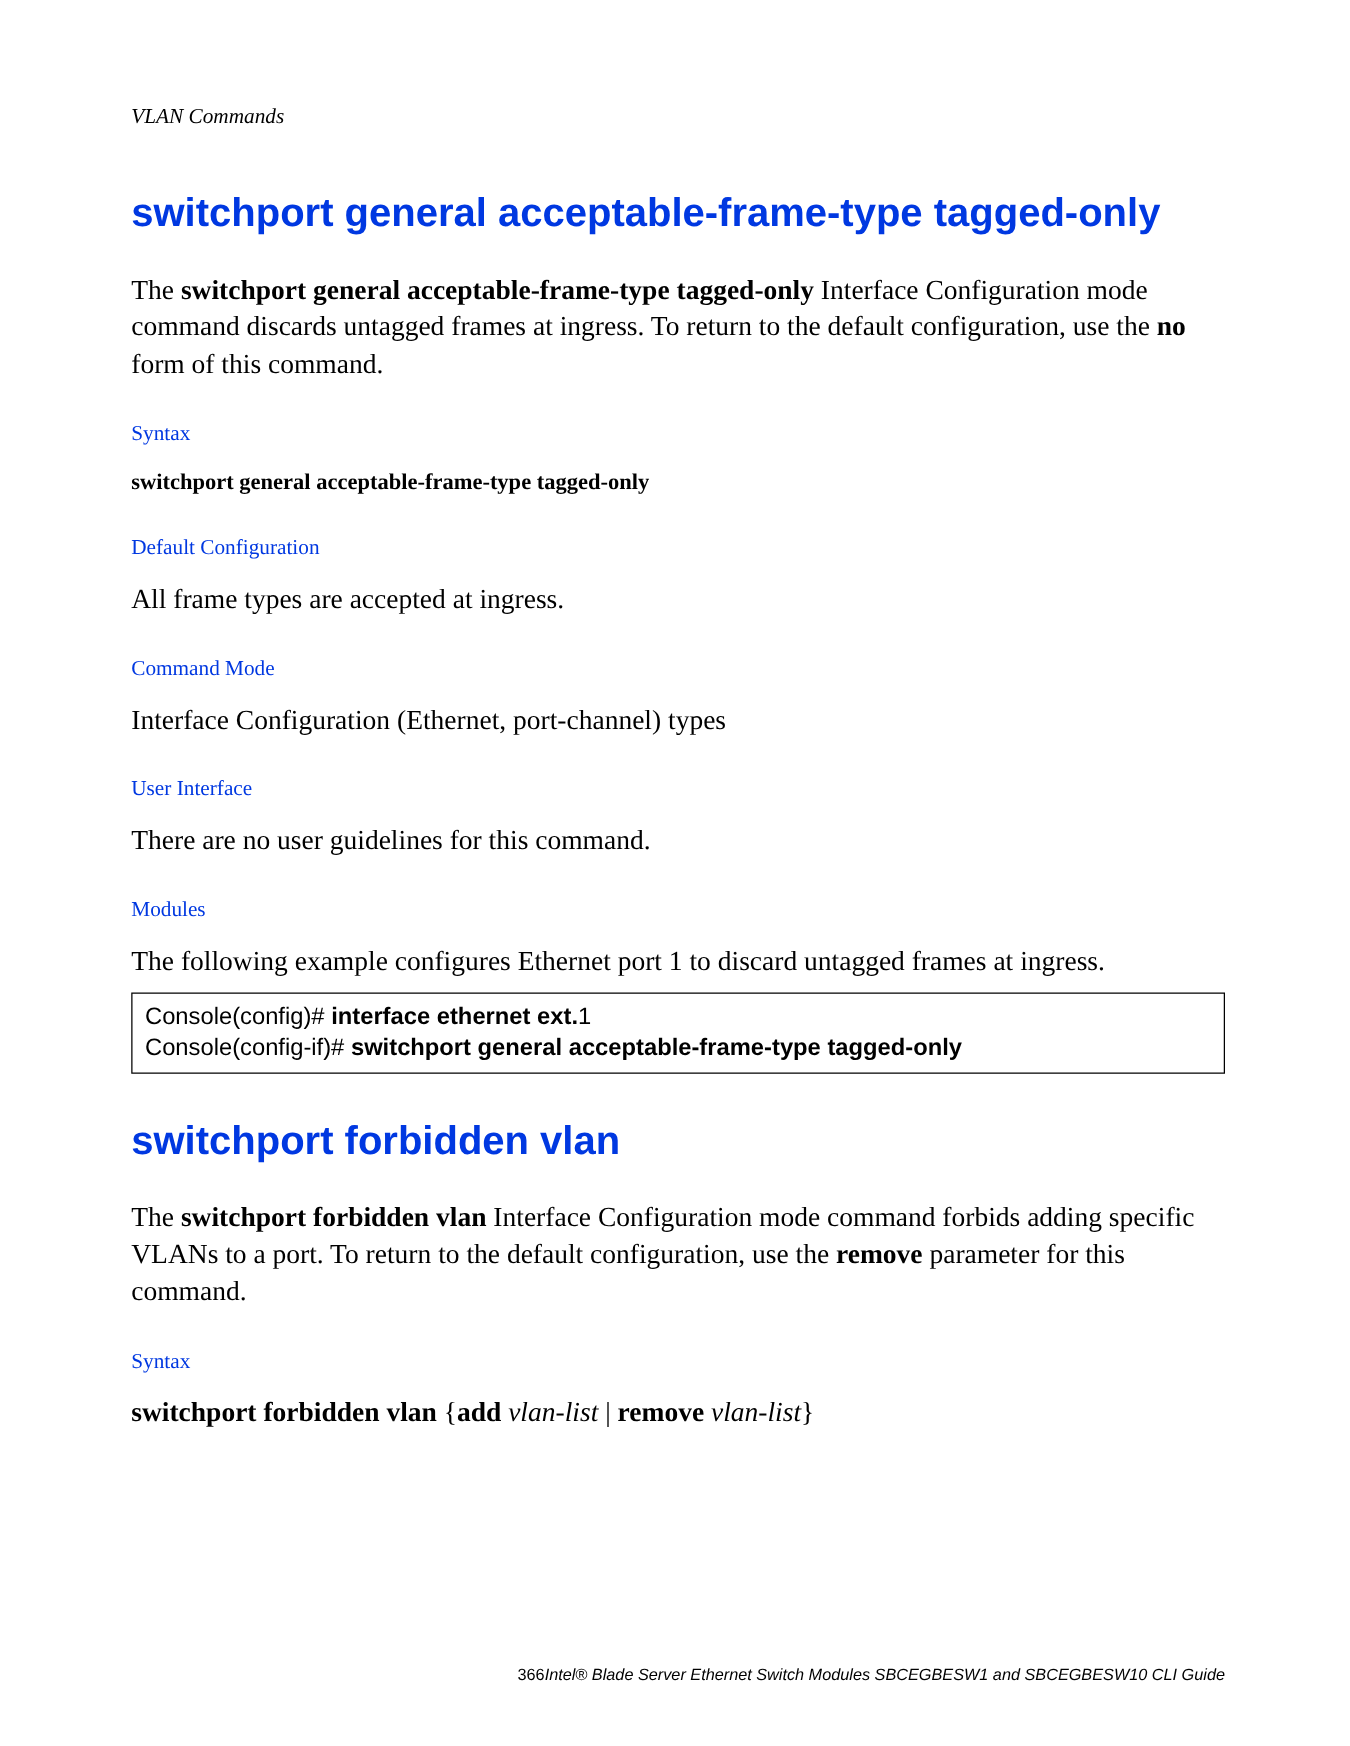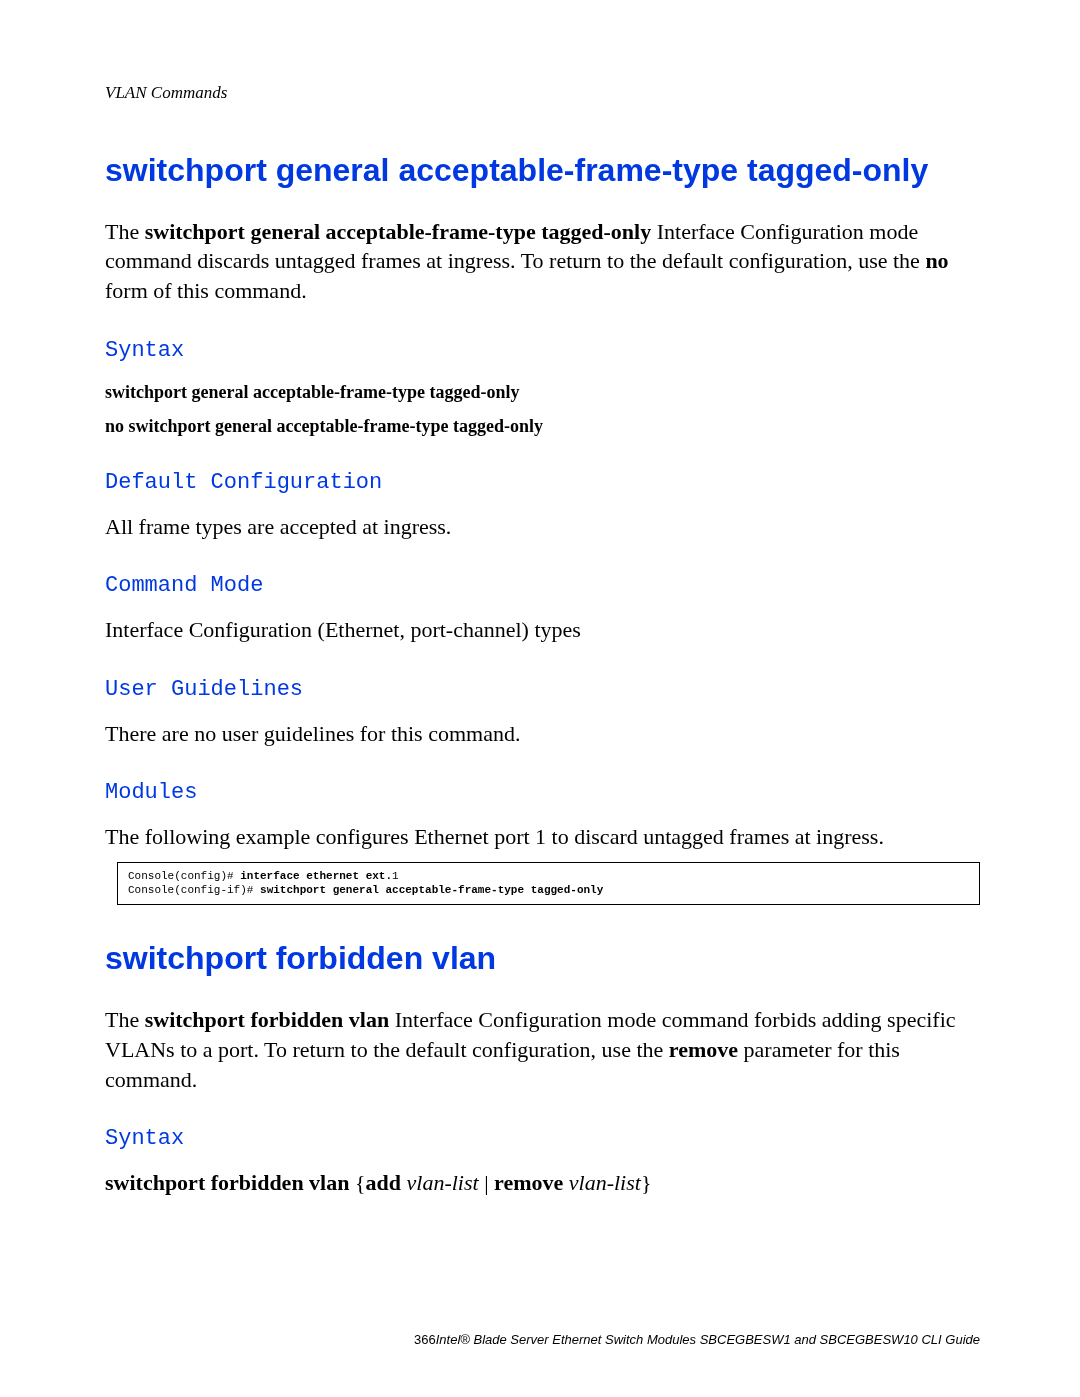--- a/index.html
+++ b/index.html
@@ -29,42 +29,42 @@
     color: #0038e1;
     font-size: 32px;
     line-height: 1.12;
     margin: 0 0 28px 0;
   }
   .indent {
     margin-left: 108px;
     margin-right: 5px;
   }
   .h2 {
-    font-family: Liberation Mono, monospace;
+    font-family: Liberation Serif, serif;
     font-weight: 400;
     color: #0038e1;
-    font-size: 22px;
+    font-size: 17px;
     margin: 30px 0 14px 0;
   }
   .body-text {
     font-size: 22px;
     margin: 4px 0 8px 0;
   }
   .syntax-line {
     font-weight: 700;
     font-size: 18px;
     margin: 6px 0 10px 0;
   }
   .code-box {
     border: 1.5px solid #000;
     padding: 6px 10px 6px 10px;
-    font-family: Liberation Mono, monospace;
-    font-size: 11px;
+    font-family: Liberation Sans, sans-serif;
+    font-size: 19px;
     line-height: 1.35;
-    margin: 10px 0 22px 12px;
+    margin: 10px 0 22px 0;
   }
   .code-bold { font-weight: 700; }
   .footer {
     position: absolute;
     bottom: 48px;
     left: 105px;
     right: 100px;
     display: flex;
     justify-content: flex-end;
     font-family: Arial, Helvetica, sans-serif;
@@ -83,29 +83,28 @@
   <div class="chapter-header">VLAN Commands</div>
 
   <h1 class="h1">switchport general acceptable-frame-type tagged-only</h1>
 
   <p class="body-text indent">
     <span>The </span><span class="kw">switchport general acceptable-frame-type tagged-only</span><span> Interface Configuration mode command discards untagged frames at ingress. To return to the default configuration, use the </span><span class="kw">no</span><span> form of this command.</span>
   </p>
 
   <h2 class="h2">Syntax</h2>
   <p class="syntax-line indent">switchport general acceptable-frame-type tagged-only</p>
-  <p class="syntax-line indent">no switchport general acceptable-frame-type tagged-only</p>
 
   <h2 class="h2">Default Configuration</h2>
   <p class="body-text indent">All frame types are accepted at ingress.</p>
 
   <h2 class="h2">Command Mode</h2>
   <p class="body-text indent">Interface Configuration (Ethernet, port-channel) types</p>
 
-  <h2 class="h2">User Guidelines</h2>
+  <h2 class="h2">User Interface</h2>
   <p class="body-text indent">There are no user guidelines for this command.</p>
 
   <h2 class="h2">Modules</h2>
   <p class="body-text indent">The following example configures Ethernet port 1 to discard untagged frames at ingress.</p>
 
   <div class="code-box">
     <div>
       <span>Console(config)# </span><span class="code-bold">interface ethernet ext.</span><span>1</span>
     </div>
     <div>

